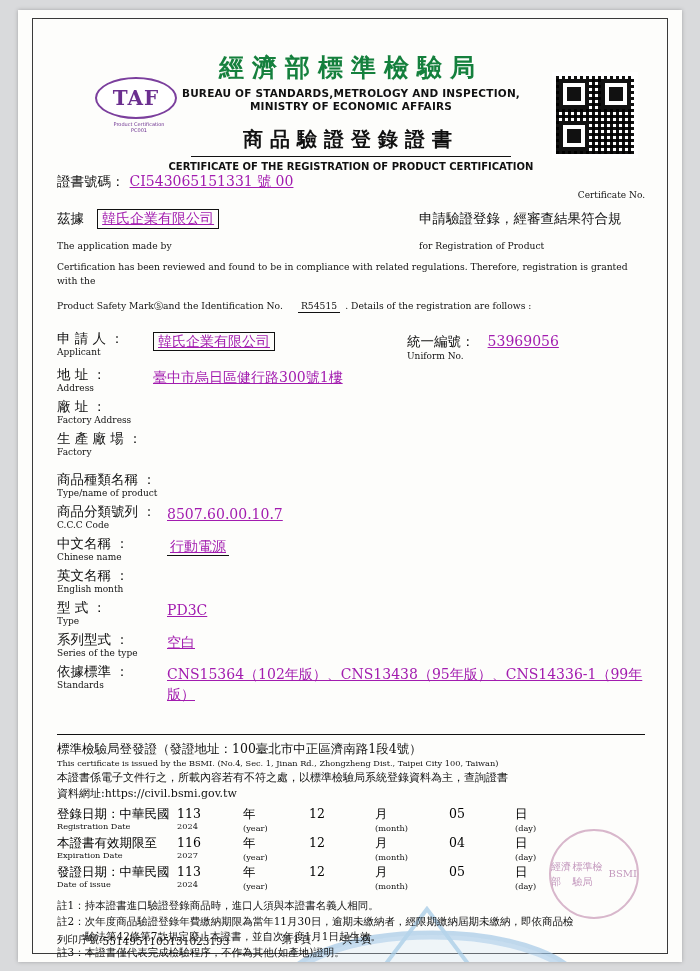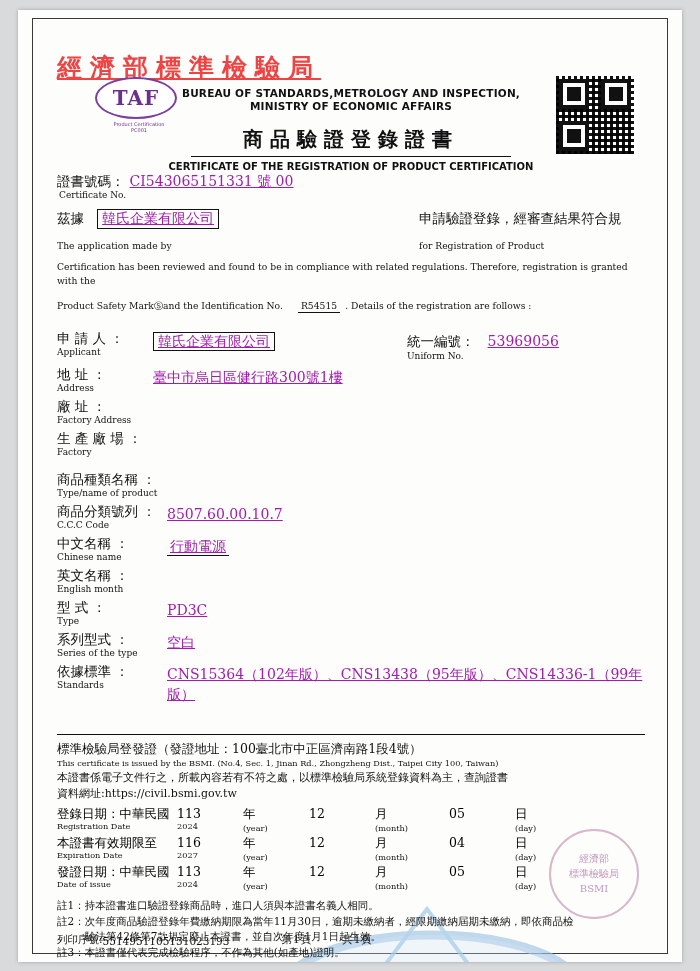--- a/index.html
+++ b/index.html
@@ -21,24 +21,23 @@
     position:absolute;
     left:14px;top:8px;right:14px;bottom:8px;
     border:1px solid #3a3a3a;
     padding:0;
   }
   .inner{position:absolute;inset:0;padding:6px 22px 6px 24px;}
 
   
   .hdr{position:relative;height:112px;}
   .title-cn{
-    text-align:left;font-family:"DejaVu Serif","Liberation Serif",serif;
-    font-size:25px;letter-spacing:8px;font-weight:700;color:#ef4444;
+    text-align:center;font-family:"DejaVu Serif","Liberation Serif",serif;
+    font-size:25px;letter-spacing:8px;font-weight:700;color:#15803d;
     margin-top:26px;
-    text-decoration:underline;
   }
   .title-en1,.title-en2{
     text-align:center;font-size:10.5px;font-weight:700;color:#111;
     letter-spacing:.2px;
   }
   .title-en1{margin-top:3px;}
   .title-en2{margin-top:1px;}
   .title2-cn{
     text-align:center;font-family:"DejaVu Serif","Liberation Serif",serif;
     font-size:20px;letter-spacing:7px;font-weight:700;color:#111;
@@ -127,21 +126,21 @@
   .drow .c .en{font-size:8.2px;}
   .dcell{width:66px;text-align:left;}
   .dcell2{width:74px;text-align:left;}
 
   .notes{margin-top:7px;}
   .notes div{font-family:"DejaVu Serif","Liberation Serif",serif;font-size:10.5px;line-height:1.5;color:#111;}
 
   .seal{
     position:absolute;right:6px;bottom:42px;width:86px;height:86px;
     border:2px solid #cfa6c0;border-radius:50%;
-    color:#b57fae;display:flex;flex-direction:column;
+    color:#b57fae;display:flex;flex-direction:row;
     align-items:center;justify-content:center;
     font-family:"DejaVu Serif","Liberation Serif",serif;
     font-size:10px;line-height:1.5;opacity:.8;
   }
 
   .footer{
     position:absolute;left:24px;right:24px;bottom:6px;
     display:flex;align-items:flex-end;
     font-family:"DejaVu Serif","Liberation Serif",serif;font-size:10.5px;color:#111;
   }
@@ -182,21 +181,21 @@
         <div class="title-en1">BUREAU OF STANDARDS,METROLOGY AND INSPECTION,</div>
         <div class="title-en2">MINISTRY OF ECONOMIC AFFAIRS</div>
         <div class="title2-cn">商品驗證登錄證書</div>
         <div class="title2-underline"></div>
         <div class="title-en3">CERTIFICATE OF THE REGISTRATION OF PRODUCT CERTIFICATION</div>
       </div>
 
       <div class="certno">
         <span class="cn">證書號碼：</span>
         <span class="val">CI543065151331 號 00</span>
-        <div class="en" style="margin-left:2px;">Certificate No.</div>
+        <div class="en" style="margin-left:2px;text-align:right;">Certificate No.</div>
       </div>
 
       <div class="row para" style="margin-top:6px;">
         <div class="twocol">
           <div class="left-col">
             <span class="cn">茲據</span>
             <span class="val boxed" style="margin-left:8px;">韓氏企業有限公司</span>
           </div>
           <div class="right-col">
             <span class="cn">申請驗證登錄，經審查結果符合規</span>

